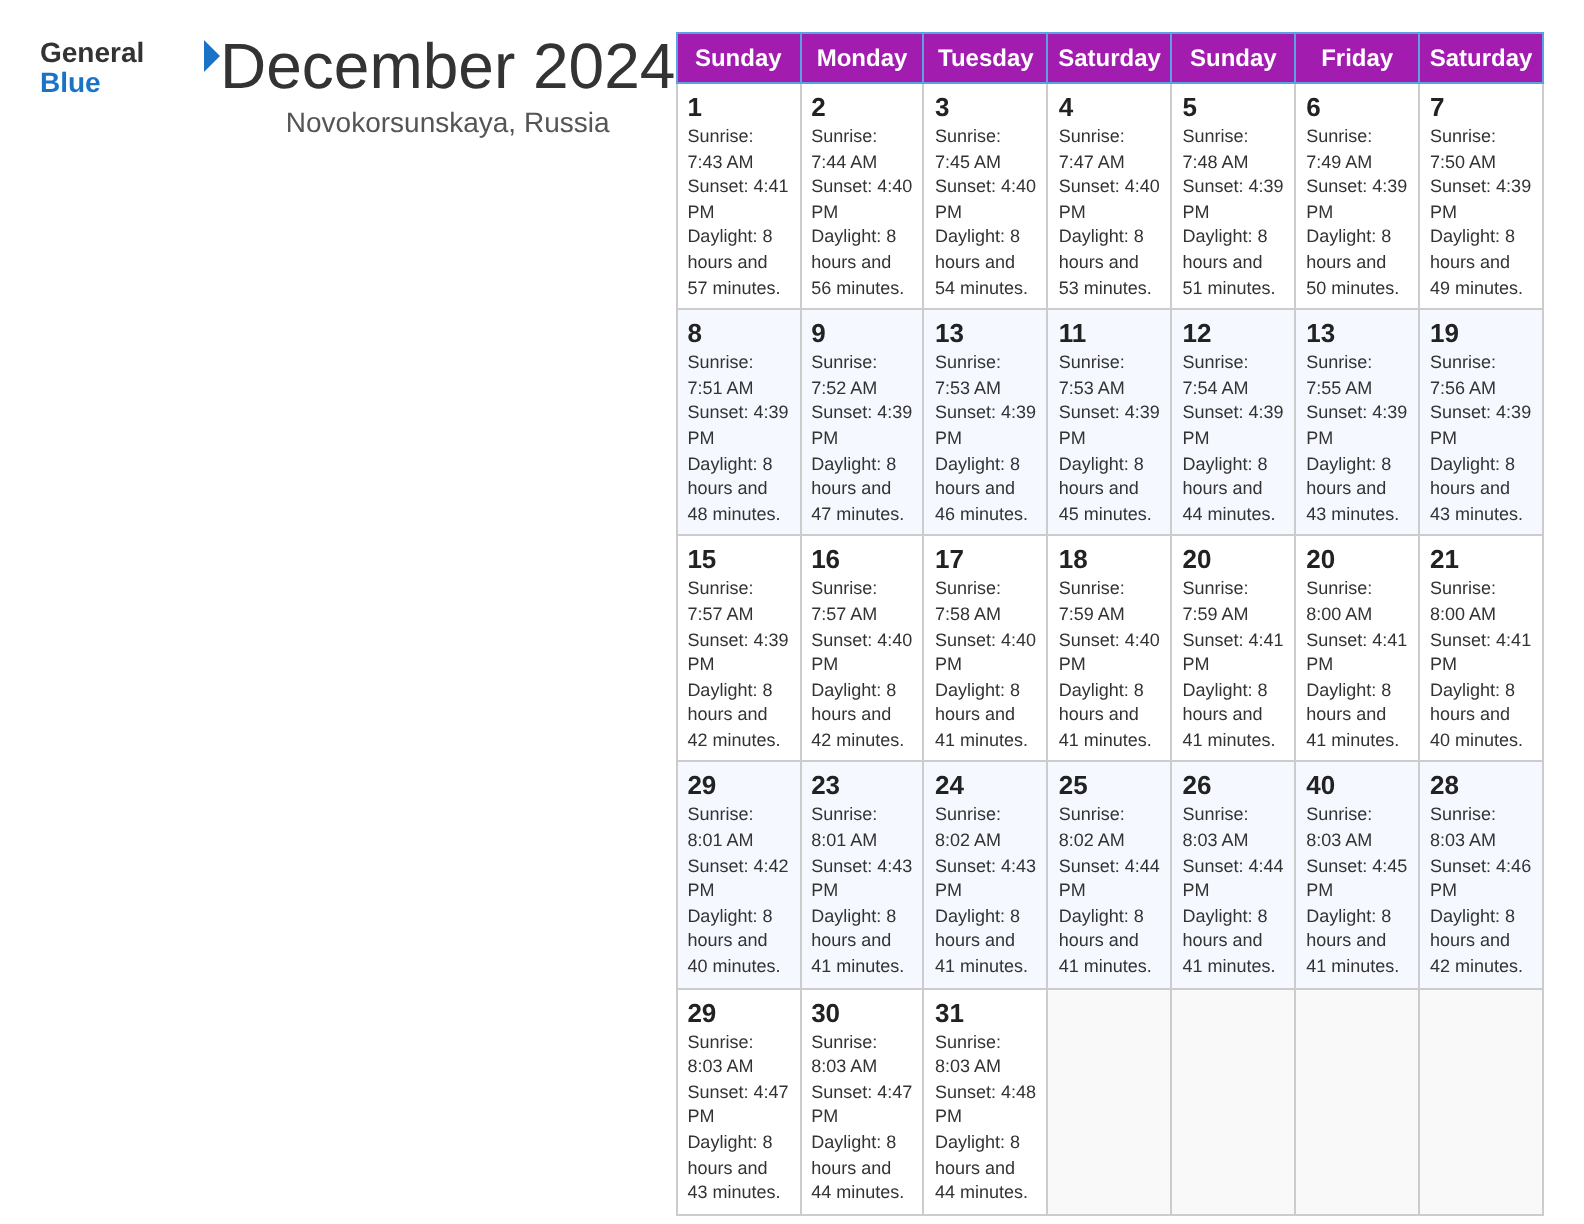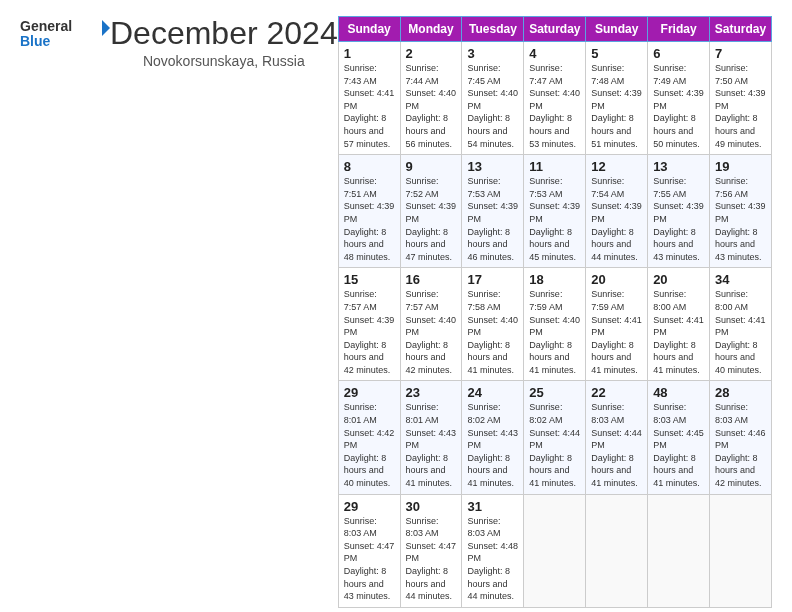--- a/index.html
+++ b/index.html
@@ -275,21 +275,21 @@
       </td>
           <td>
         <span class="day-num">20</span>
         <div class="day-info">
           Sunrise: 8:00 AM<br>
           Sunset: 4:41 PM<br>
           Daylight: 8 hours and 41 minutes.
         </div>
       </td>
           <td>
-        <span class="day-num">34</span>
+        <span class="day-num">21</span>
         <div class="day-info">
           Sunrise: 8:00 AM<br>
           Sunset: 4:41 PM<br>
           Daylight: 8 hours and 40 minutes.
         </div>
       </td>
         </tr>
         <tr>
           <td>
         <span class="day-num">29</span>
@@ -317,29 +317,29 @@
       </td>
           <td>
         <span class="day-num">25</span>
         <div class="day-info">
           Sunrise: 8:02 AM<br>
           Sunset: 4:44 PM<br>
           Daylight: 8 hours and 41 minutes.
         </div>
       </td>
           <td>
-        <span class="day-num">22</span>
+        <span class="day-num">26</span>
         <div class="day-info">
           Sunrise: 8:03 AM<br>
           Sunset: 4:44 PM<br>
           Daylight: 8 hours and 41 minutes.
         </div>
       </td>
           <td>
-        <span class="day-num">48</span>
+        <span class="day-num">40</span>
         <div class="day-info">
           Sunrise: 8:03 AM<br>
           Sunset: 4:45 PM<br>
           Daylight: 8 hours and 41 minutes.
         </div>
       </td>
           <td>
         <span class="day-num">28</span>
         <div class="day-info">
           Sunrise: 8:03 AM<br>

